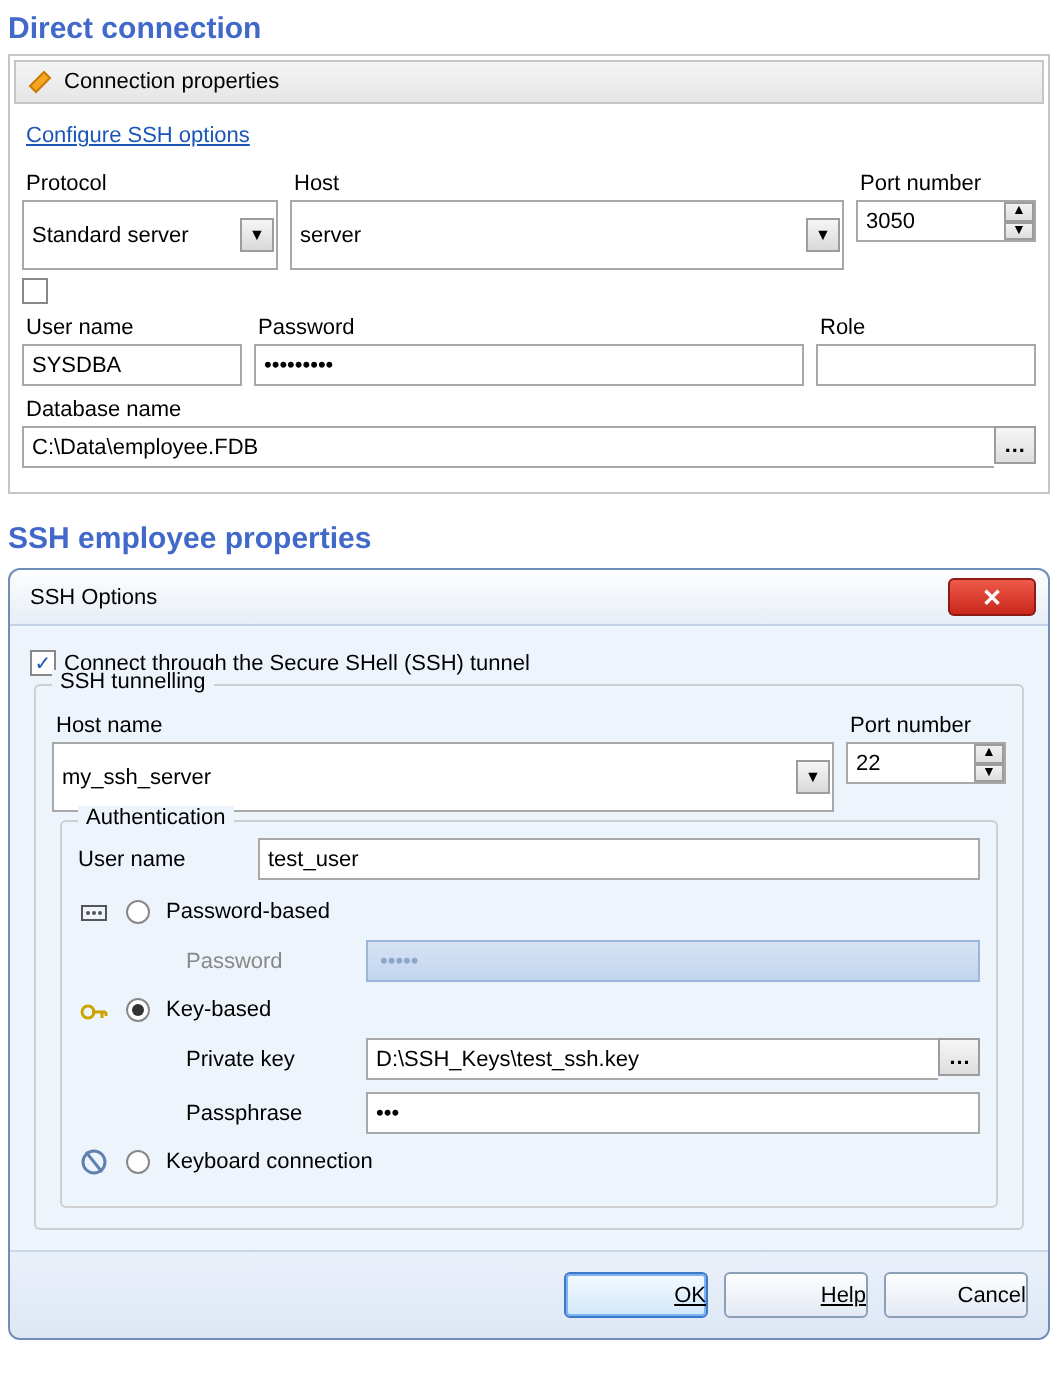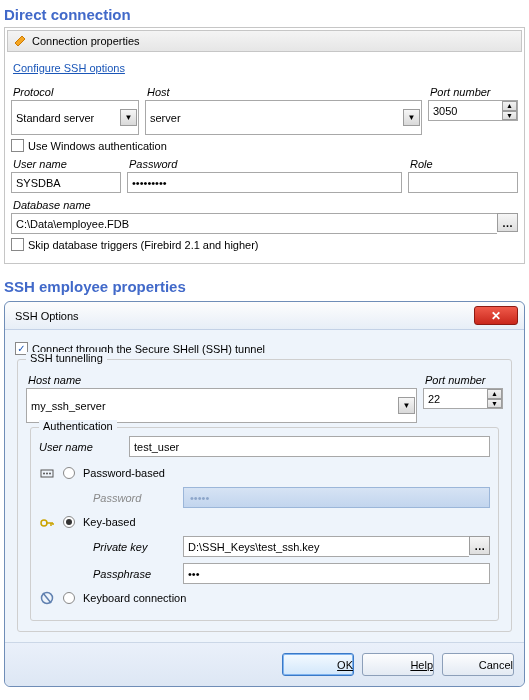--- a/index.html
+++ b/index.html
@@ -41,21 +41,21 @@
   .link {
     color: #1a56b8;
     text-decoration: underline;
     cursor: pointer;
     display: inline-block;
     margin: 8px 4px;
   }
   .padbox { padding: 2px 2px 6px 2px; }
   .row { display: flex; gap: 6px; margin: 2px 2px 4px 2px; }
   .col { display: flex; flex-direction: column; }
-  .lbl { margin: 2px 0 2px 2px; color: #000; font-style: italic; }
+  .lbl { margin: 2px 0 2px 2px; color: #000; }
   .input {
     border: 1px solid #a8a8a8;
     background: #fff;
     height: 21px;
     font-family: inherit;
     font-size: 11px;
     padding: 1px 4px;
     width: 100%;
   }
   .select {
@@ -188,21 +188,20 @@
           <div class="spin-btns">
             <div class="spin-b">▲</div>
             <div class="spin-b">▼</div>
           </div>
         </div>
       </div>
     </div>
 
     <div class="chk-row">
       <span class="chk"></span>
-      <span>Use Windows authentication</span>
     </div>
 
     <div class="row">
       <div class="col" style="width:110px">
         <span class="lbl">User name</span>
         <input class="input" value="SYSDBA" style="">
       </div>
       <div class="col" style="flex:1">
         <span class="lbl">Password</span>
         <input class="input" value="•••••••••" style="">
@@ -216,24 +215,20 @@
     <div class="row">
       <div class="col" style="flex:1">
         <span class="lbl">Database name</span>
         <div class="input-w-btn">
           <input class="input" value="C:\Data\employee.FDB" style="">
           <div class="ellipsis-btn">…</div>
         </div>
       </div>
     </div>
 
-    <div class="chk-row">
-      <span class="chk"></span>
-      <span>Skip database triggers (Firebird 2.1 and higher)</span>
-    </div>
   </div>
 </div>
 
 <div class="section-title" style="margin-top:14px">SSH employee properties</div>
 
 <div class="win">
   <div class="win-title">
     <span>SSH Options</span>
     <div class="close-btn">
       <span>✕</span>

